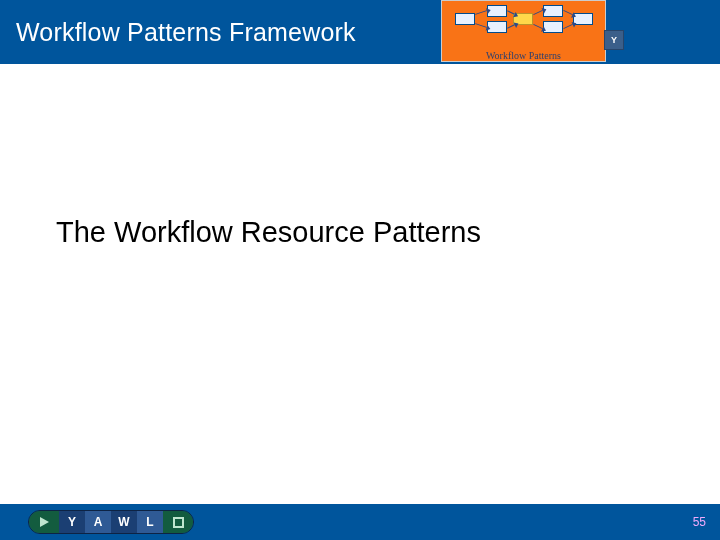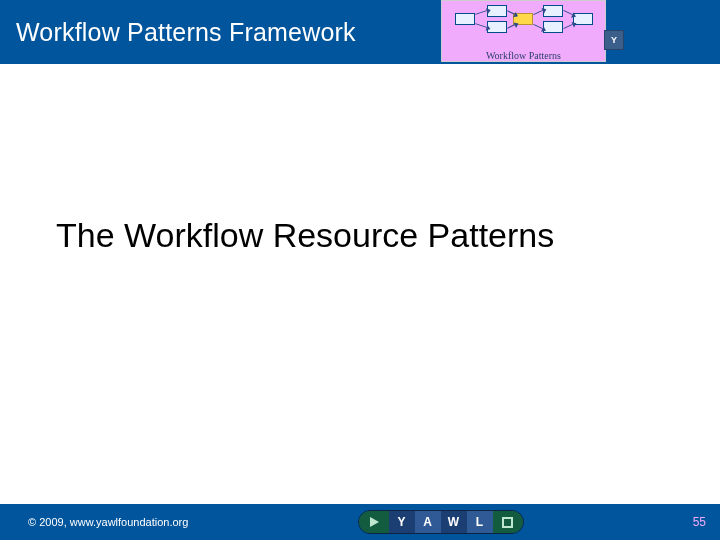--- a/index.html
+++ b/index.html
@@ -1,28 +1,28 @@
 <!DOCTYPE html>
 <html><head>
 <meta charset="utf-8">
 <style>
   * { margin: 0; padding: 0; box-sizing: border-box; }
   html, body { width: 720px; height: 540px; font-family: Arial, Helvetica, sans-serif; background: #fff; overflow: hidden; }
   .slide { position: relative; width: 628px; height: 540px; background: #fff; padding-left: 36px; }
   .header-bar { position: absolute; top: 0; left: 0; width: 720px; height: 64px; background: #00559c; display: flex; align-items: center; }
   .header-title { color: #fff; font-size: 25px; padding-left: 16px; letter-spacing: 0.2px; }
-  .header-logo-box { position: absolute; top: 0; right: 22px; width: 165px; height: 62px; background: #f0abfc; border: 1px solid #ccc; display: flex; flex-direction: column; align-items: center; justify-content: center; gap: 47px; }
+  .header-logo-box { position: absolute; top: 0; right: 22px; width: 165px; height: 62px; background: #f97316; border: 1px solid #ccc; display: flex; flex-direction: column; align-items: center; justify-content: center; gap: 47px; }
   .logo-diagram { position: relative; width: 145px; height: 36px; }
   .logo-chip { position: absolute; width: 20px; height: 12px; border: 1px solid #004b8d; background: #e8f1ff; }
   .logo-chip.yellow { background: #ffd84a; border-color: #b8942a; }
   .logo-arrow { position: absolute; height: 0; border-top: 1px solid #2a4a8a; }
   .logo-arrow::after { content: ""; position: absolute; right: -4px; top: -3px; width: 0; height: 0; border-left: 4px solid #2a4a8a; border-top: 3px solid transparent; border-bottom: 3px solid transparent; }
   .logo-caption { font-size: 10px; font-family: "Times New Roman", serif; color: #30406c; margin-top: 2px; }
   .yawl-badge { position: absolute; top: 30px; right: 4px; width: 20px; height: 20px; background: #3b5f8a; display: flex; align-items: center; justify-content: center; font-size: 9px; color: #fff; font-weight: bold; border: 1px solid #27456a; }
-  .main-title { position: absolute; top: 216px; left: 56px; font-size: 34px; color: #000; font-weight: normal; }
+  .main-title { position: absolute; top: 216px; left: 56px; font-size: 29px; color: #000; font-weight: normal; }
   .footer-bar { position: absolute; bottom: 0; left: 0; width: 720px; height: 36px; background: #00559c; display: flex; align-items: center; justify-content: space-between; padding: 0 14px 0 28px; }
   .copyright { color: #fff; font-size: 11px; }
   .page-num { color: #f0abfc; font-size: 12px; }
   .footer-logo { display: flex; align-items: center; gap: 0; }
   .pill { display: flex; align-items: center; height: 24px; border-radius: 12px; overflow: hidden; border: 1px solid #0d2344; }
   .pill-part { width: 26px; height: 24px; display: flex; align-items: center; justify-content: center; font-size: 12px; font-weight: bold; color: #fff; }
   .pill-play { background: #135c3f; width: 30px; }
   .pill-play svg { width: 12px; height: 12px; }
   .pill-y  { background: #1b3f73; }
   .pill-a  { background: #2f5a95; }
@@ -61,21 +61,20 @@
     <div class="logo-caption">Workflow Patterns</div>
   </div>
 
   <div class="yawl-badge">
     <span>Y</span>
   </div>
 
   <div class="main-title">The Workflow Resource Patterns</div>
 
   <div class="footer-bar">
-    <div class="copyright">© 2009, www.yawlfoundation.org</div>
 
     <div class="footer-logo">
       <div class="pill">
         <div class="pill-part pill-play">
           <svg viewBox="0 0 12 12">
               <polygon points="2,1 11,6 2,11" fill="#bfe6cf"></polygon>
             </svg>
         </div>
         <div class="pill-part pill-y">Y</div>
         <div class="pill-part pill-a">A</div>

